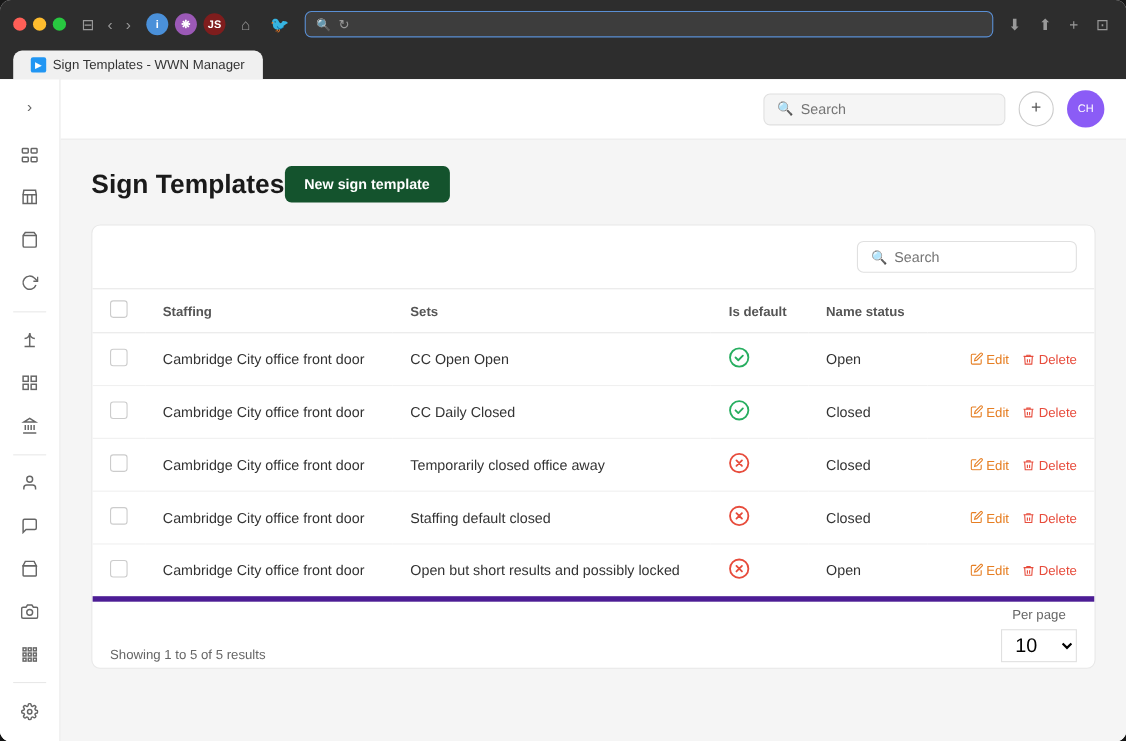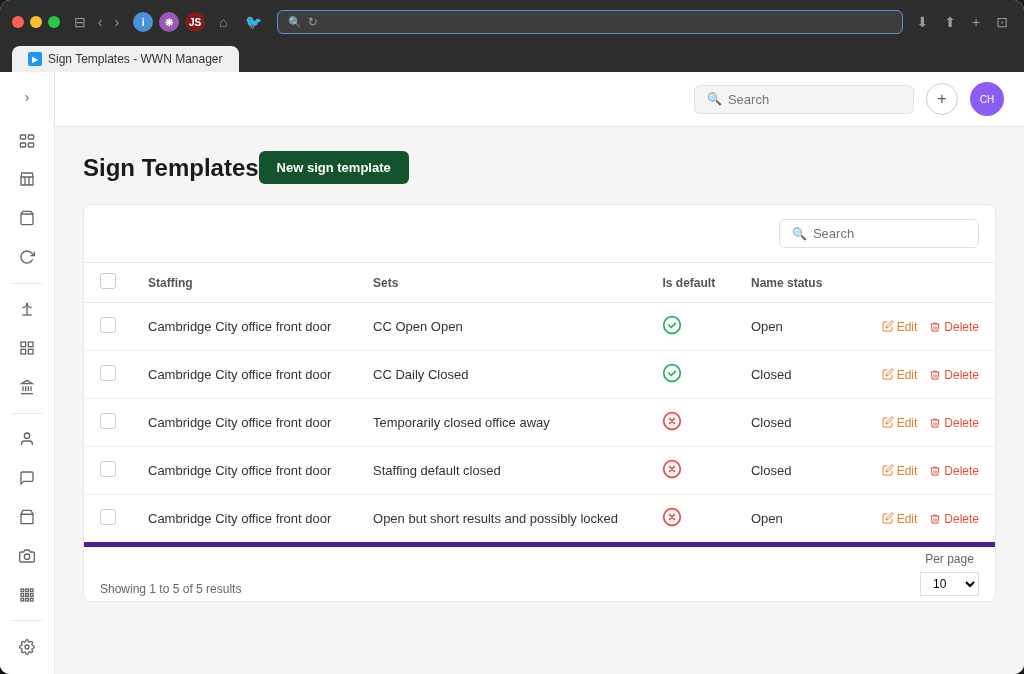--- a/index.html
+++ b/index.html
@@ -447,21 +447,21 @@
       display: flex;
       align-items: center;
       gap: 6px;
       flex-direction: column;
     }
 
     .per-page-select {
       border: 1px solid #e0e0e0;
       border-radius: 0;
       padding: 3px 8px;
-      font-size: 12px;
+      font-size: 18px;
       background: white;
       cursor: pointer;
     }
 
     .sidebar-divider {
       width: 30px;
       height: 1px;
       background: #e8e8e8;
       margin: 4px 0;
     }

